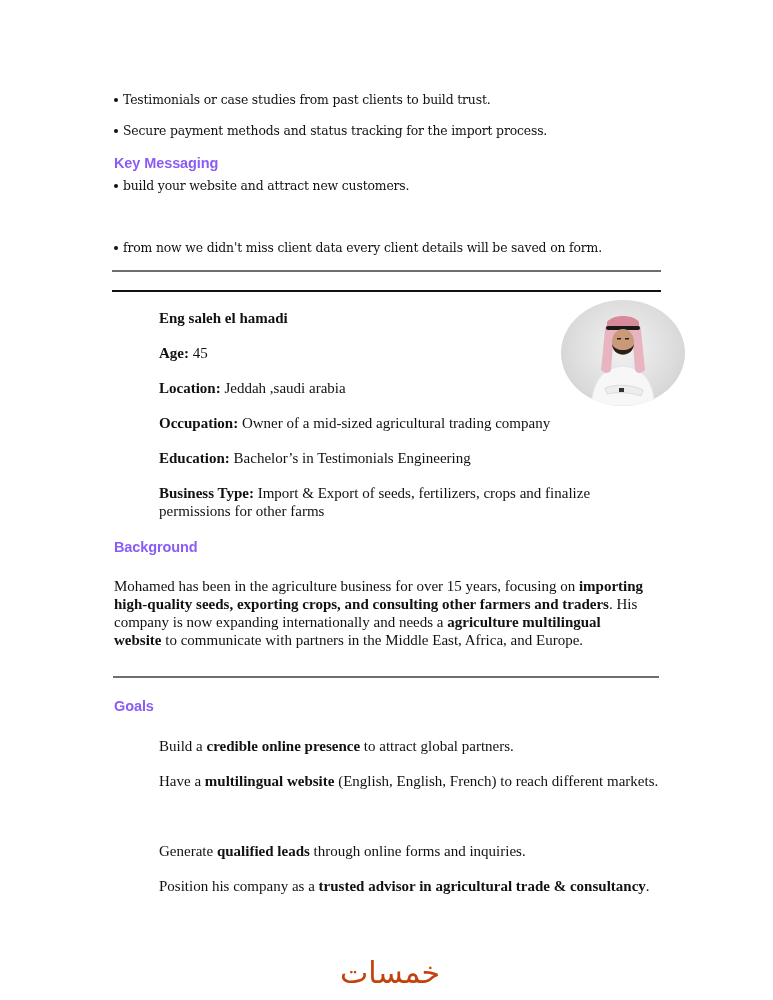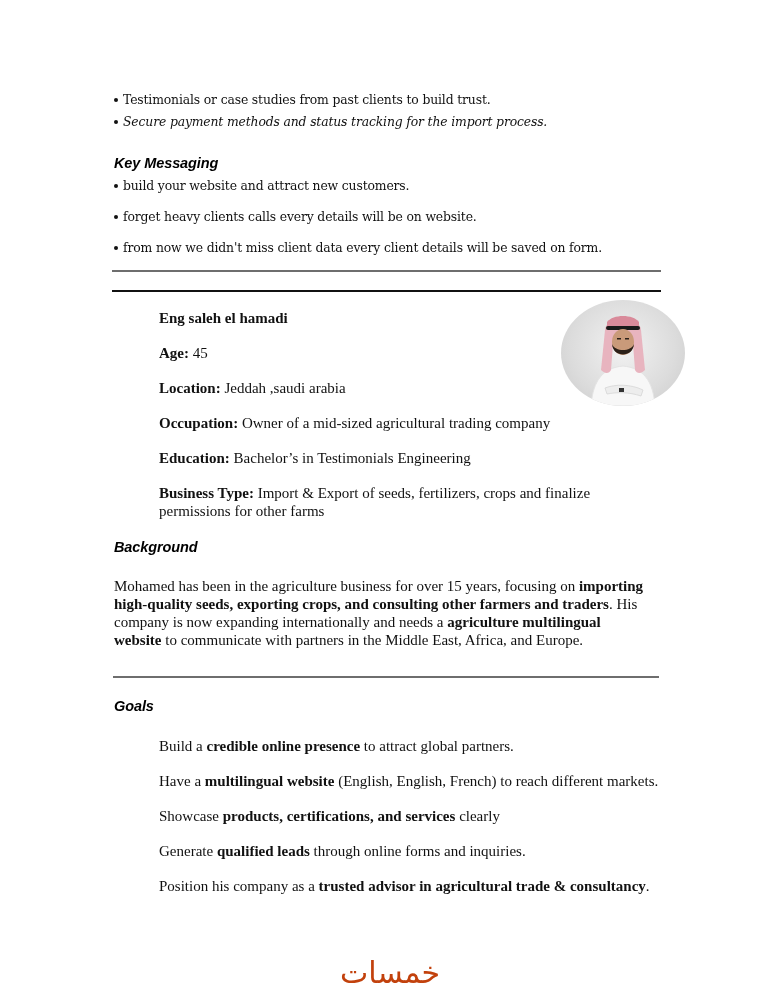--- a/index.html
+++ b/index.html
@@ -30,23 +30,22 @@
     }
     .serif {
       font-family: "Liberation Serif", "DejaVu Serif", serif;
       font-size: 15px;
       color: #111;
     }
     .heading {
       font-family: "Liberation Sans", "DejaVu Sans", sans-serif;
       font-weight: bold;
       font-size: 14.5px;
-      color: #000000;
+      color: #8b5cf6;
       letter-spacing: -0.1px;
-      font-style: italic;
     }
     .bullet {
       display: inline-block;
       width: 4px; height: 4px;
       border-radius: 50%;
       background: #111;
       margin-right: 5px;
       vertical-align: middle;
       position: relative;
       top: -1px;
@@ -76,30 +75,27 @@
     }
   </style>
 </head>
 <body>
 
 <div class="page">
 
   <div class="abs calibri-like" style="left:114px; top:92px;">
     <span class="bullet"></span><span>Testimonials or case studies from past clients to build trust.</span>
   </div>
-  <div class="abs calibri-like" style="left:114px; top:114px;font-style:italic;">
+  <div class="abs calibri-like" style="left:114px; top:123px;">
     <span class="bullet"></span><span>Secure payment methods and status tracking for the import process.</span>
   </div>
 
   <div class="abs heading" style="left:114px; top:155px;">Key Messaging</div>
   <div class="abs calibri-like" style="left:114px; top:178px;">
     <span class="bullet"></span><span>build your website and attract new customers.</span>
-  </div>
-  <div class="abs calibri-like" style="left:114px; top:209px;">
-    <span class="bullet"></span><span>forget heavy clients calls every details will be on website.</span>
   </div>
   <div class="abs calibri-like" style="left:114px; top:240px;">
     <span class="bullet"></span><span>from now we didn't miss client data every client details will be saved on form.</span>
   </div>
 
   <div class="rule rule-gray" style="left:112px; top:270px; width:549px;"></div>
   <div class="rule rule-black" style="left:112px; top:290px; width:549px;"></div>
 
   <div class="abs serif" style="left:159px; top:310px; font-weight:bold;">Eng  saleh el hamadi</div>
 
@@ -164,23 +160,20 @@
   <div class="rule rule-gray" style="left:113px; top:676px; width:546px;"></div>
 
   <div class="abs heading" style="left:114px; top:698px;">Goals</div>
 
   <div class="abs serif" style="left:159px; top:738px;">
     <span>Build a </span><b>credible online presence</b><span> to attract global partners.</span>
   </div>
   <div class="abs serif" style="left:159px; top:773px;">
     <span>Have a </span><b>multilingual website</b><span> (English, English, French) to reach different markets.</span>
   </div>
-  <div class="abs serif" style="left:159px; top:808px;">
-    <span>Showcase </span><b>products, certifications, and services</b><span> clearly</span>
-  </div>
   <div class="abs serif" style="left:159px; top:843px;text-align:center;">
     <span>Generate </span><b>qualified leads</b><span> through online forms and inquiries.</span>
   </div>
   <div class="abs serif" style="left:159px; top:878px;">
     <span>Position his company as a </span><b>trusted advisor in agricultural trade &amp; consultancy</b><span>.</span>
   </div>
 
   <div class="watermark" dir="rtl">خمسات</div>
 
 </div>

